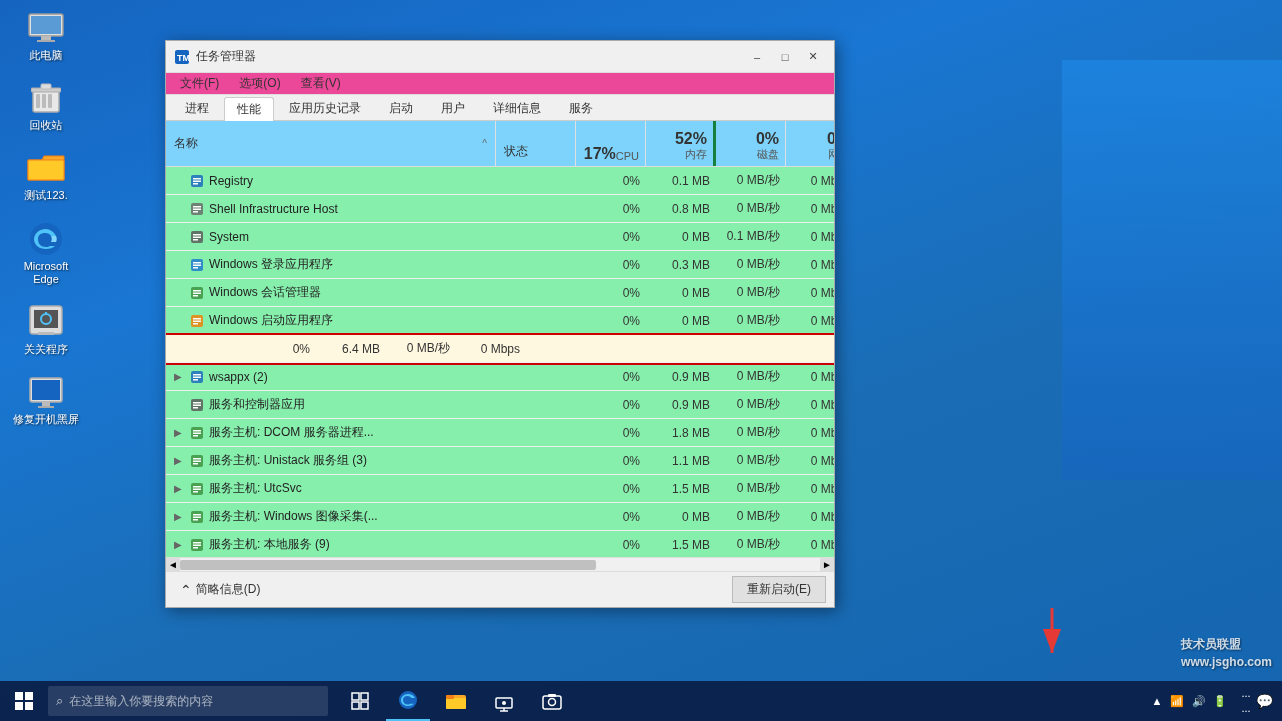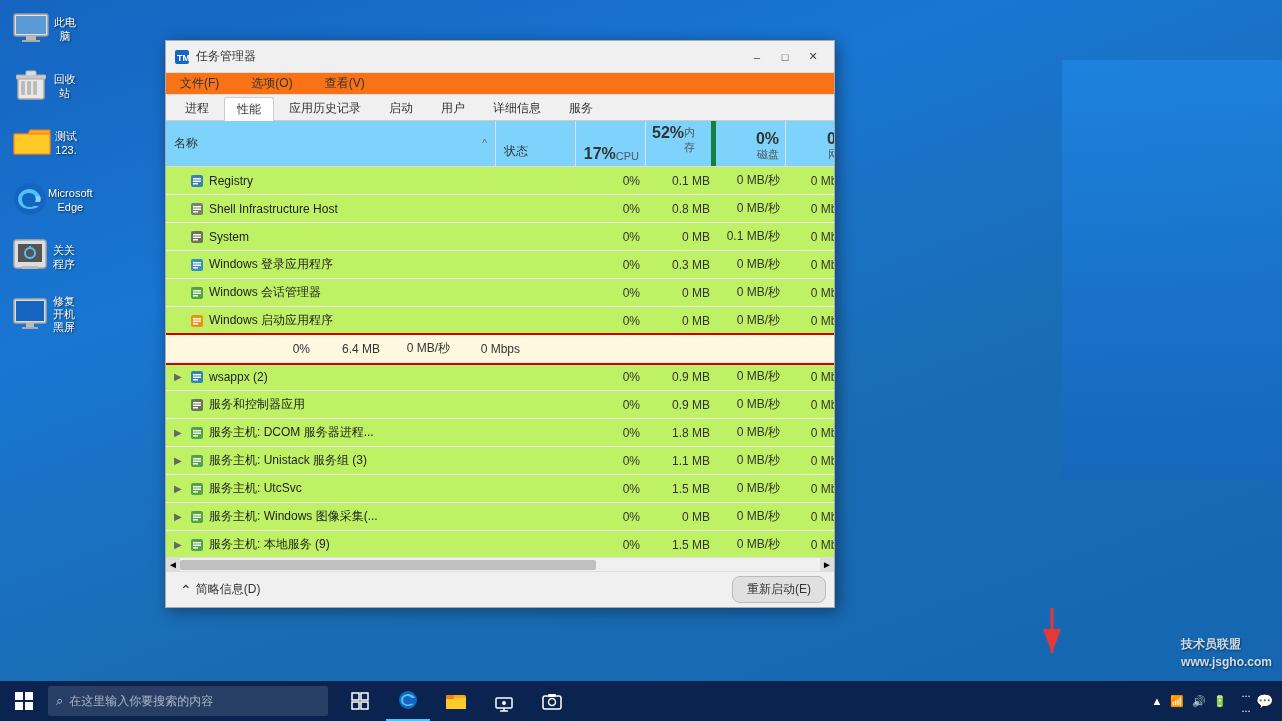--- a/index.html
+++ b/index.html
@@ -37,21 +37,21 @@
       position: absolute;
       left: 12px;
       top: 10px;
       display: flex;
       flex-direction: column;
       gap: 18px;
     }
 
     .desktop-icon {
       display: flex;
-      flex-direction: row;
+      flex-direction: column;
       align-items: center;
       width: 68px;
       cursor: pointer;
     }
 
     .desktop-icon .icon-img {
       width: 40px;
       height: 36px;
       margin-bottom: 3px;
       display: flex;
@@ -218,27 +218,27 @@
       align-items: center;
       justify-content: center;
       cursor: pointer;
       font-size: 11px;
       color: #444;
       border-radius: 2px;
     }
 
     
     .tm-menubar {
-      background: #f97316;
+      background: #ec4899;
       height: 22px;
       display: flex;
       align-items: flex-end;
       padding: 0 6px;
       border-bottom: 1px solid #ddd;
-      gap: 16px;
+      gap: 4px;
     }
 
     .tm-menu-item {
       padding: 2px 8px;
       cursor: pointer;
       font-size: 12px;
       color: #333;
       border-radius: 2px;
     }
 
@@ -322,24 +322,25 @@
       align-items: flex-end;
       justify-content: flex-end;
       padding-bottom: 4px;
     }
 
     .tm-col-mem {
       flex: 0 0 70px;
       padding: 4px 6px;
       font-size: 11px;
       color: #333;
-      border-right: 5px solid #15803d;
+      border-right: 3px solid #15803d;
       height: 100%;
       display: flex;
-      flex-direction: row;
+      flex-direction: column;
+      align-items: flex-end;
       justify-content: flex-end;
       padding-bottom: 4px;
     }
 
     .tm-col-disk {
       flex: 0 0 70px;
       padding: 4px 6px;
       font-size: 11px;
       color: #333;
       border-right: 1px solid #e0e0e0;
@@ -386,21 +387,21 @@
     .tm-table-body {
       overflow-y: auto;
       height: 390px;
     }
 
     .tm-row {
       display: flex;
       height: 28px;
       align-items: center;
       border-bottom: 1px solid #efefef;
-      background: #bef264;
+      background: #86efac;
     }
 
     .tm-row.windows-resource {
       background: #fff3e0;
     }
 
     .tm-cell-name {
       flex: 0 0 330px;
       padding: 0 8px;
       display: flex;
@@ -520,21 +521,21 @@
       border-radius: 2px;
     }
 
     .tm-restart-btn {
       margin-left: auto;
       background: #e0e0e0;
       border: 1px solid #bbb;
       padding: 4px 14px;
       font-size: 12px;
       cursor: pointer;
-      border-radius: 8px;
+      border-radius: 0;
       color: #333;
     }
 
     .row-selected-highlight {
       outline: 2px solid #cc0000;
     }
 
     
     .red-arrow {
       position: absolute;

